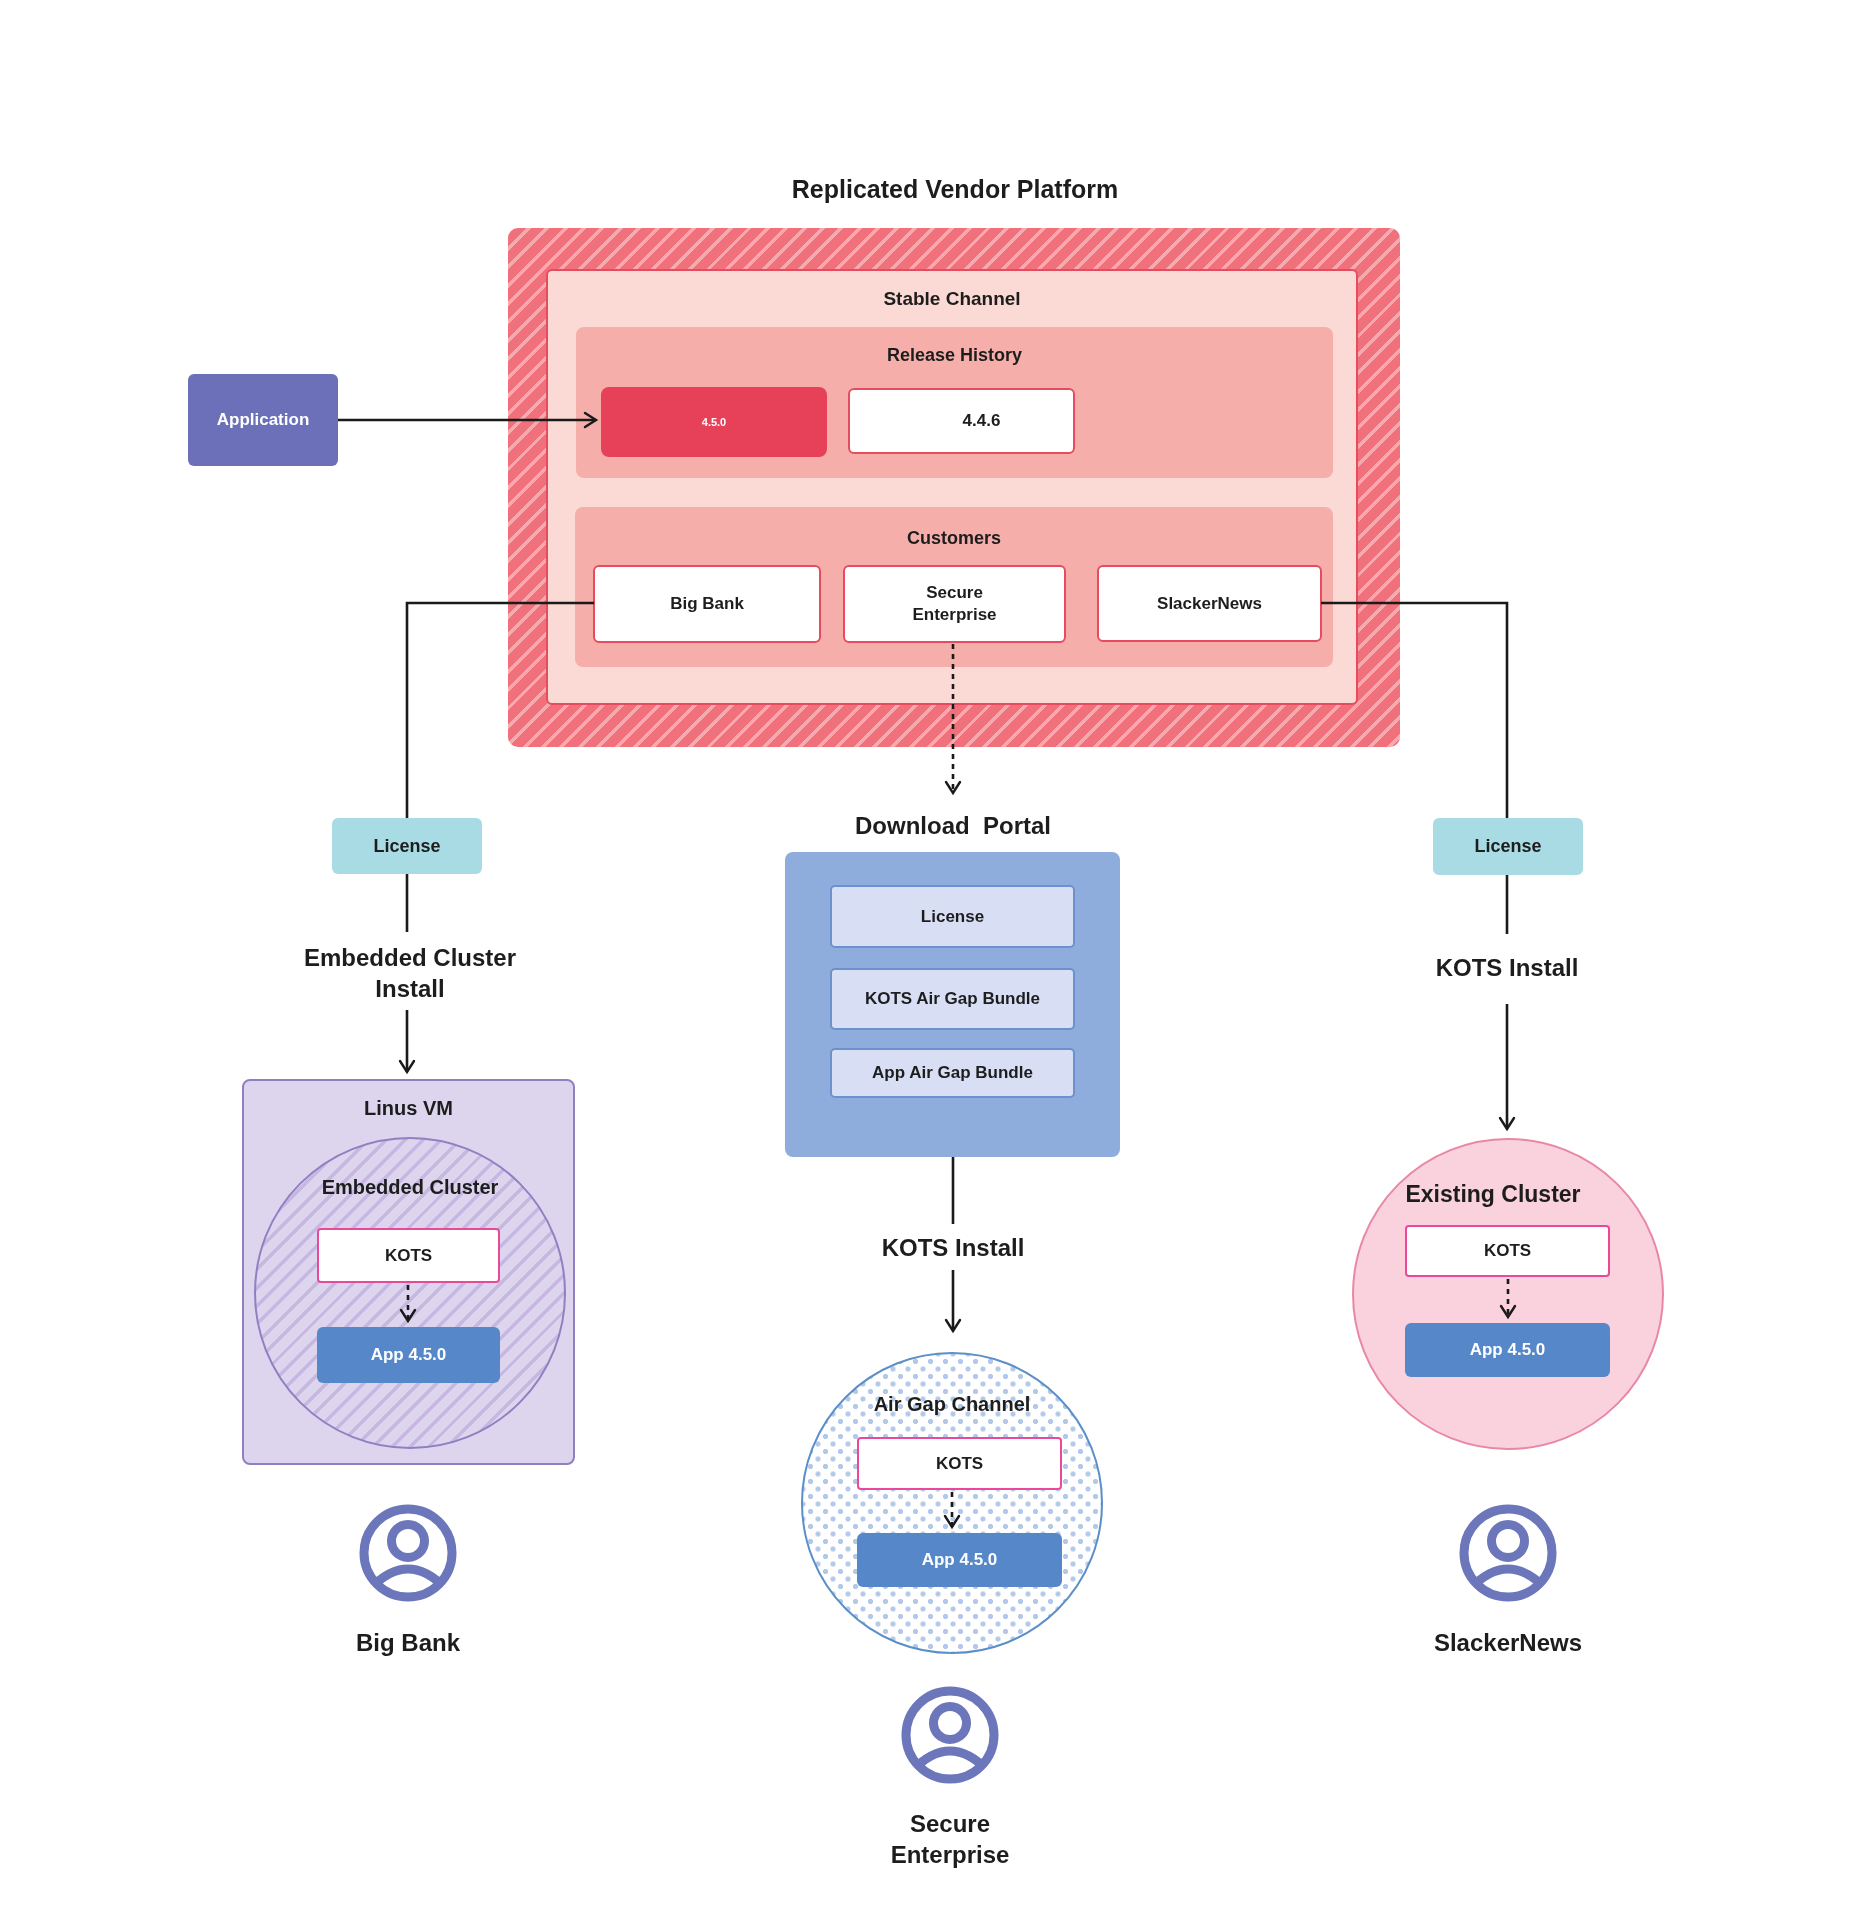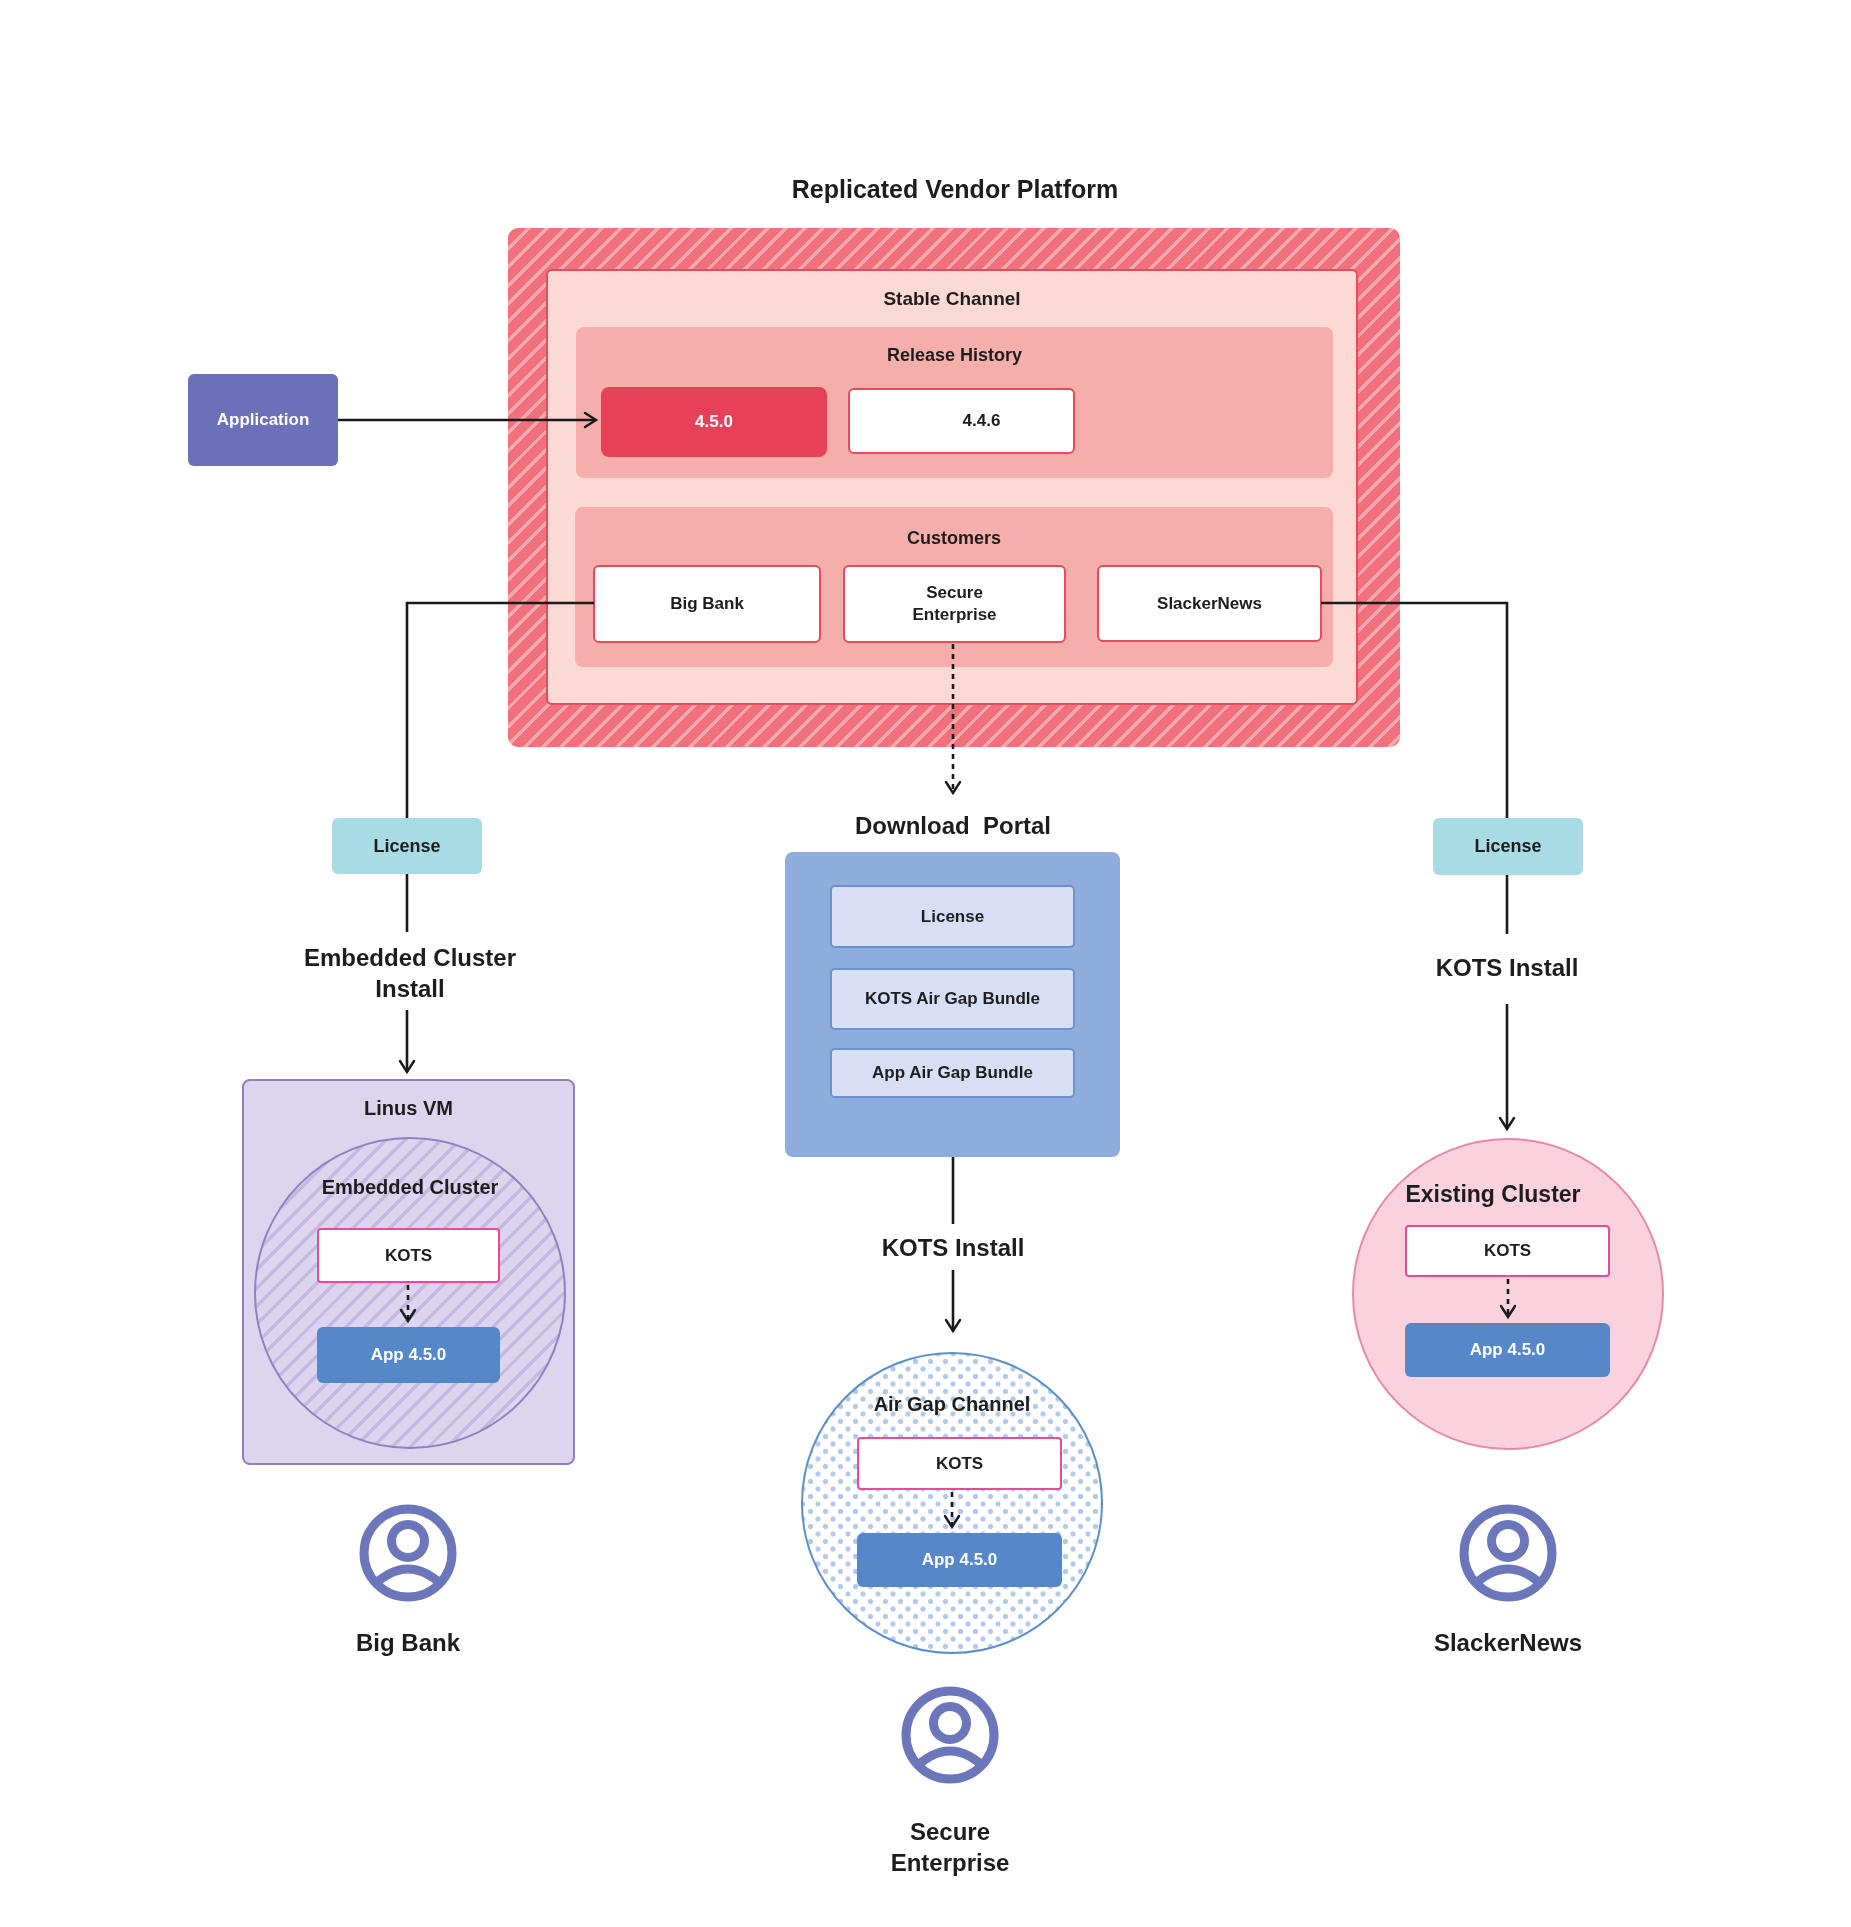--- a/index.html
+++ b/index.html
@@ -12,21 +12,21 @@
   .seclabel{position:absolute;text-align:center;font-weight:600;box-sizing:border-box;}
   .flowlabel{position:absolute;text-align:center;font-weight:600;font-size:24px;line-height:31px;box-sizing:border-box;white-space:pre-line;}
 
   
   .hatch-red{
     background:repeating-linear-gradient(135deg,#f7a9ae 0 3.5px,#f0717b 3.5px 13px);
     border-radius:10px;
   }
   .stable{background:#fbdad6;border:2px solid #e74c5e;border-radius:6px;}
   .salmon{background:#f5aeaa;border-radius:8px;}
-  .rel-current{background:#e74059;border-radius:8px;color:#ffffff;font-weight:600;font-size:17px;}
+  .rel-current{background:#e74059;border-radius:8px;color:#ffffff;font-weight:600;font-size:11px;}
   .whitebox-red{background:#ffffff;border:2px solid #e74c5e;border-radius:6px;font-size:17px;font-weight:600;line-height:22px;}
 
   .appbox{background:#6b70b9;border-radius:6px;color:#ffffff;font-size:17px;font-weight:600;}
   .license{background:#a8dbe4;border-radius:6px;font-size:18px;font-weight:600;}
 
   .portal{background:#8faddc;border-radius:8px;}
   .portal-item{background:#d8dff5;border:2px solid #6b91ce;border-radius:5px;font-size:17px;font-weight:600;}
 
   .vmbox{background:#ddd5ee;border:2px solid #9080c2;border-radius:8px;}
   .circle{position:absolute;border-radius:50%;box-sizing:border-box;}
@@ -124,21 +124,21 @@
       <defs>
           <clipPath id="clipM">
             <circle cx="52" cy="52" r="44"></circle>
           </clipPath>
         </defs>
       <circle cx="52" cy="52" r="44" fill="none" stroke="#6c76ba" stroke-width="9"></circle>
       <circle cx="52" cy="40" r="16.5" fill="none" stroke="#6c76ba" stroke-width="9"></circle>
       <path d="M14 88 Q52 48 90 88" fill="none" stroke="#6c76ba" stroke-width="9" clip-path="url(#clipM)"></path>
     </svg>
   </div>
-  <div class="flowlabel" style="left:800px;top:1808px;width:300px;margin-top:8px;">Secure
+  <div class="flowlabel" style="left:800px;top:1808px;width:300px;">Secure
 Enterprise</div>
 
   <div class="abs ctr license" style="left:1433px;top:818px;width:150px;height:57px;">License</div>
   <div class="flowlabel" style="left:1357px;top:952px;width:300px;">KOTS Install</div>
 
   <div class="circle circ-pink" style="left:1352px;top:1138px;width:312px;height:312px;"></div>
   <div class="seclabel" style="left:1337px;top:1181px;width:312px;font-size:23px;">Existing Cluster</div>
 
   <div class="abs ctr kotsbox" style="left:1405px;top:1225px;width:205px;height:52px;">KOTS</div>
   <div class="abs ctr appver" style="left:1405px;top:1323px;width:205px;height:54px;">App 4.5.0</div>

